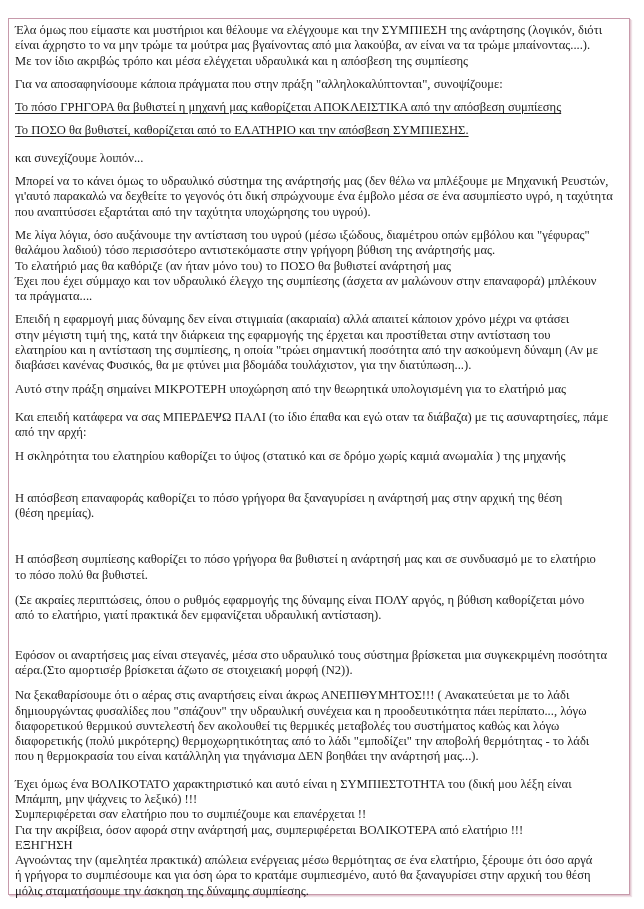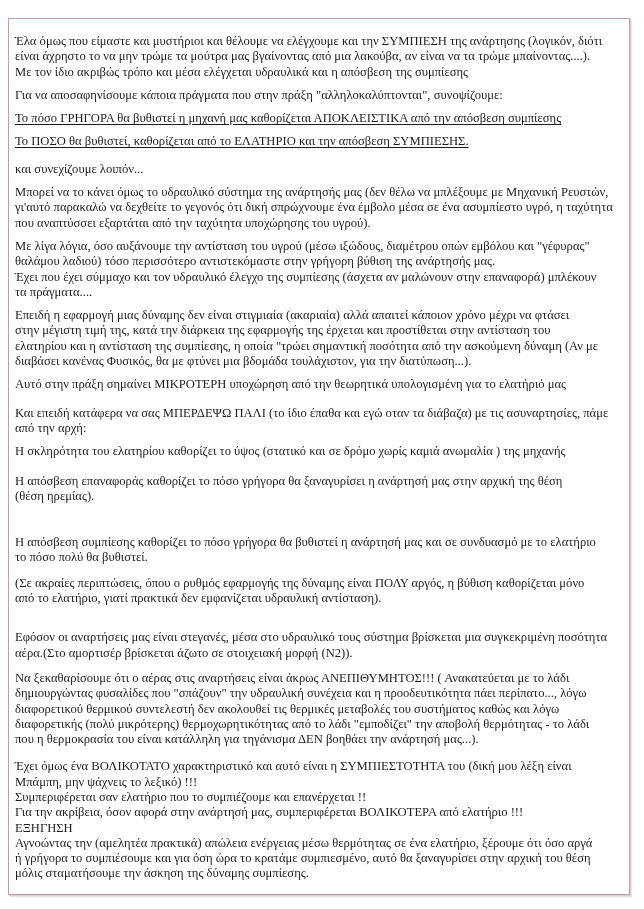--- a/index.html
+++ b/index.html
@@ -5,21 +5,21 @@
   html, body { margin: 0; padding: 0; background: #ffffff; }
   body { width: 644px; height: 909px; position: relative; overflow: hidden; }
   .frame {
     position: absolute;
     left: 8px; top: 18px;
     width: 622px; height: 877px;
     border: 1px solid #c79aab;
     box-shadow: 1px 1px 0 #e3c9d2, 2px 2px 1px #efe2e7;
     background: #fff;
     box-sizing: border-box;
-    padding: 15px 6px 0 6px;
+    padding: 4px 6px 0 6px;
     font-family: "Liberation Serif", serif;
     font-size: 12.6px;
     line-height: 15.3px;
     color: #1d1d1d;
   }
   .p { margin: 0 0 8px 0; white-space: normal; }
   .u { text-decoration: underline; text-underline-offset: 2px; }
   .line { display: block; }
 </style>
 </head>
@@ -44,37 +44,38 @@
     <span class="line">και συνεχίζουμε λοιπόν...</span>
   </div>
   <div class="p">
     <span class="line">Μπορεί να το κάνει όμως το υδραυλικό σύστημα της ανάρτησής μας (δεν θέλω να μπλέξουμε με Μηχανική Ρευστών,</span>
     <span class="line">γι'αυτό παρακαλώ να δεχθείτε το γεγονός ότι δική σπρώχνουμε ένα έμβολο μέσα σε ένα ασυμπίεστο υγρό, η ταχύτητα</span>
     <span class="line">που αναπτύσσει εξαρτάται από την ταχύτητα υποχώρησης του υγρού).</span>
   </div>
   <div class="p">
     <span class="line">Με λίγα λόγια, όσο αυξάνουμε την αντίσταση του υγρού  (μέσω ιξώδους, διαμέτρου οπών εμβόλου και "γέφυρας"</span>
     <span class="line">θαλάμου λαδιού) τόσο περισσότερο αντιστεκόμαστε στην γρήγορη βύθιση της ανάρτησής μας.</span>
+    <span class="line">Το ελατήριό μας θα καθόριζε (αν ήταν μόνο του) το ΠΟΣΟ θα βυθιστεί ανάρτησή μας</span>
     <span class="line">Έχει που έχει σύμμαχο και τον υδραυλικό έλεγχο της συμπίεσης  (άσχετα αν μαλώνουν στην επαναφορά) μπλέκουν</span>
     <span class="line">τα πράγματα....</span>
   </div>
   <div class="p">
     <span class="line">Επειδή η εφαρμογή μιας δύναμης δεν είναι στιγμιαία (ακαριαία) αλλά απαιτεί κάποιον χρόνο μέχρι να φτάσει</span>
     <span class="line">στην μέγιστη τιμή της, κατά την διάρκεια της εφαρμογής της έρχεται και προστίθεται στην αντίσταση του</span>
     <span class="line">ελατηρίου και η αντίσταση της συμπίεσης, η οποία "τρώει σημαντική ποσότητα από την ασκούμενη δύναμη (Αν με</span>
     <span class="line">διαβάσει κανένας Φυσικός, θα με φτύνει μια βδομάδα τουλάχιστον, για την  διατύπωση...).</span>
   </div>
   <div class="p" style="margin-bottom:13px">
     <span class="line">Αυτό στην πράξη σημαίνει ΜΙΚΡΟΤΕΡΗ υποχώρηση από την θεωρητικά υπολογισμένη για το ελατήριό μας</span>
   </div>
   <div class="p">
     <span class="line">Και επειδή κατάφερα να σας ΜΠΕΡΔΕΨΩ ΠΑΛΙ (το ίδιο έπαθα και εγώ οταν τα διάβαζα) με τις ασυναρτησίες, πάμε</span>
     <span class="line">από την αρχή:</span>
   </div>
-  <div class="p" style="margin-bottom:14px">
+  <div class="p" style="margin-bottom:27px">
     <span class="line">Η σκληρότητα του ελατηρίου καθορίζει το ύψος (στατικό και σε  δρόμο χωρίς καμιά ανωμαλία ) της μηχανής</span>
   </div>
   <div class="p" style="margin-bottom:31px">
     <span class="line">Η απόσβεση επαναφοράς καθορίζει το πόσο γρήγορα θα ξαναγυρίσει η ανάρτησή μας στην αρχική της θέση</span>
     <span class="line">(θέση ηρεμίας).</span>
   </div>
   <div class="p" style="margin-bottom:10px">
     <span class="line">Η απόσβεση συμπίεσης καθορίζει το πόσο γρήγορα θα βυθιστεί  η ανάρτησή μας και σε συνδυασμό με το ελατήριο</span>
     <span class="line">το πόσο πολύ θα βυθιστεί.</span>
   </div>

